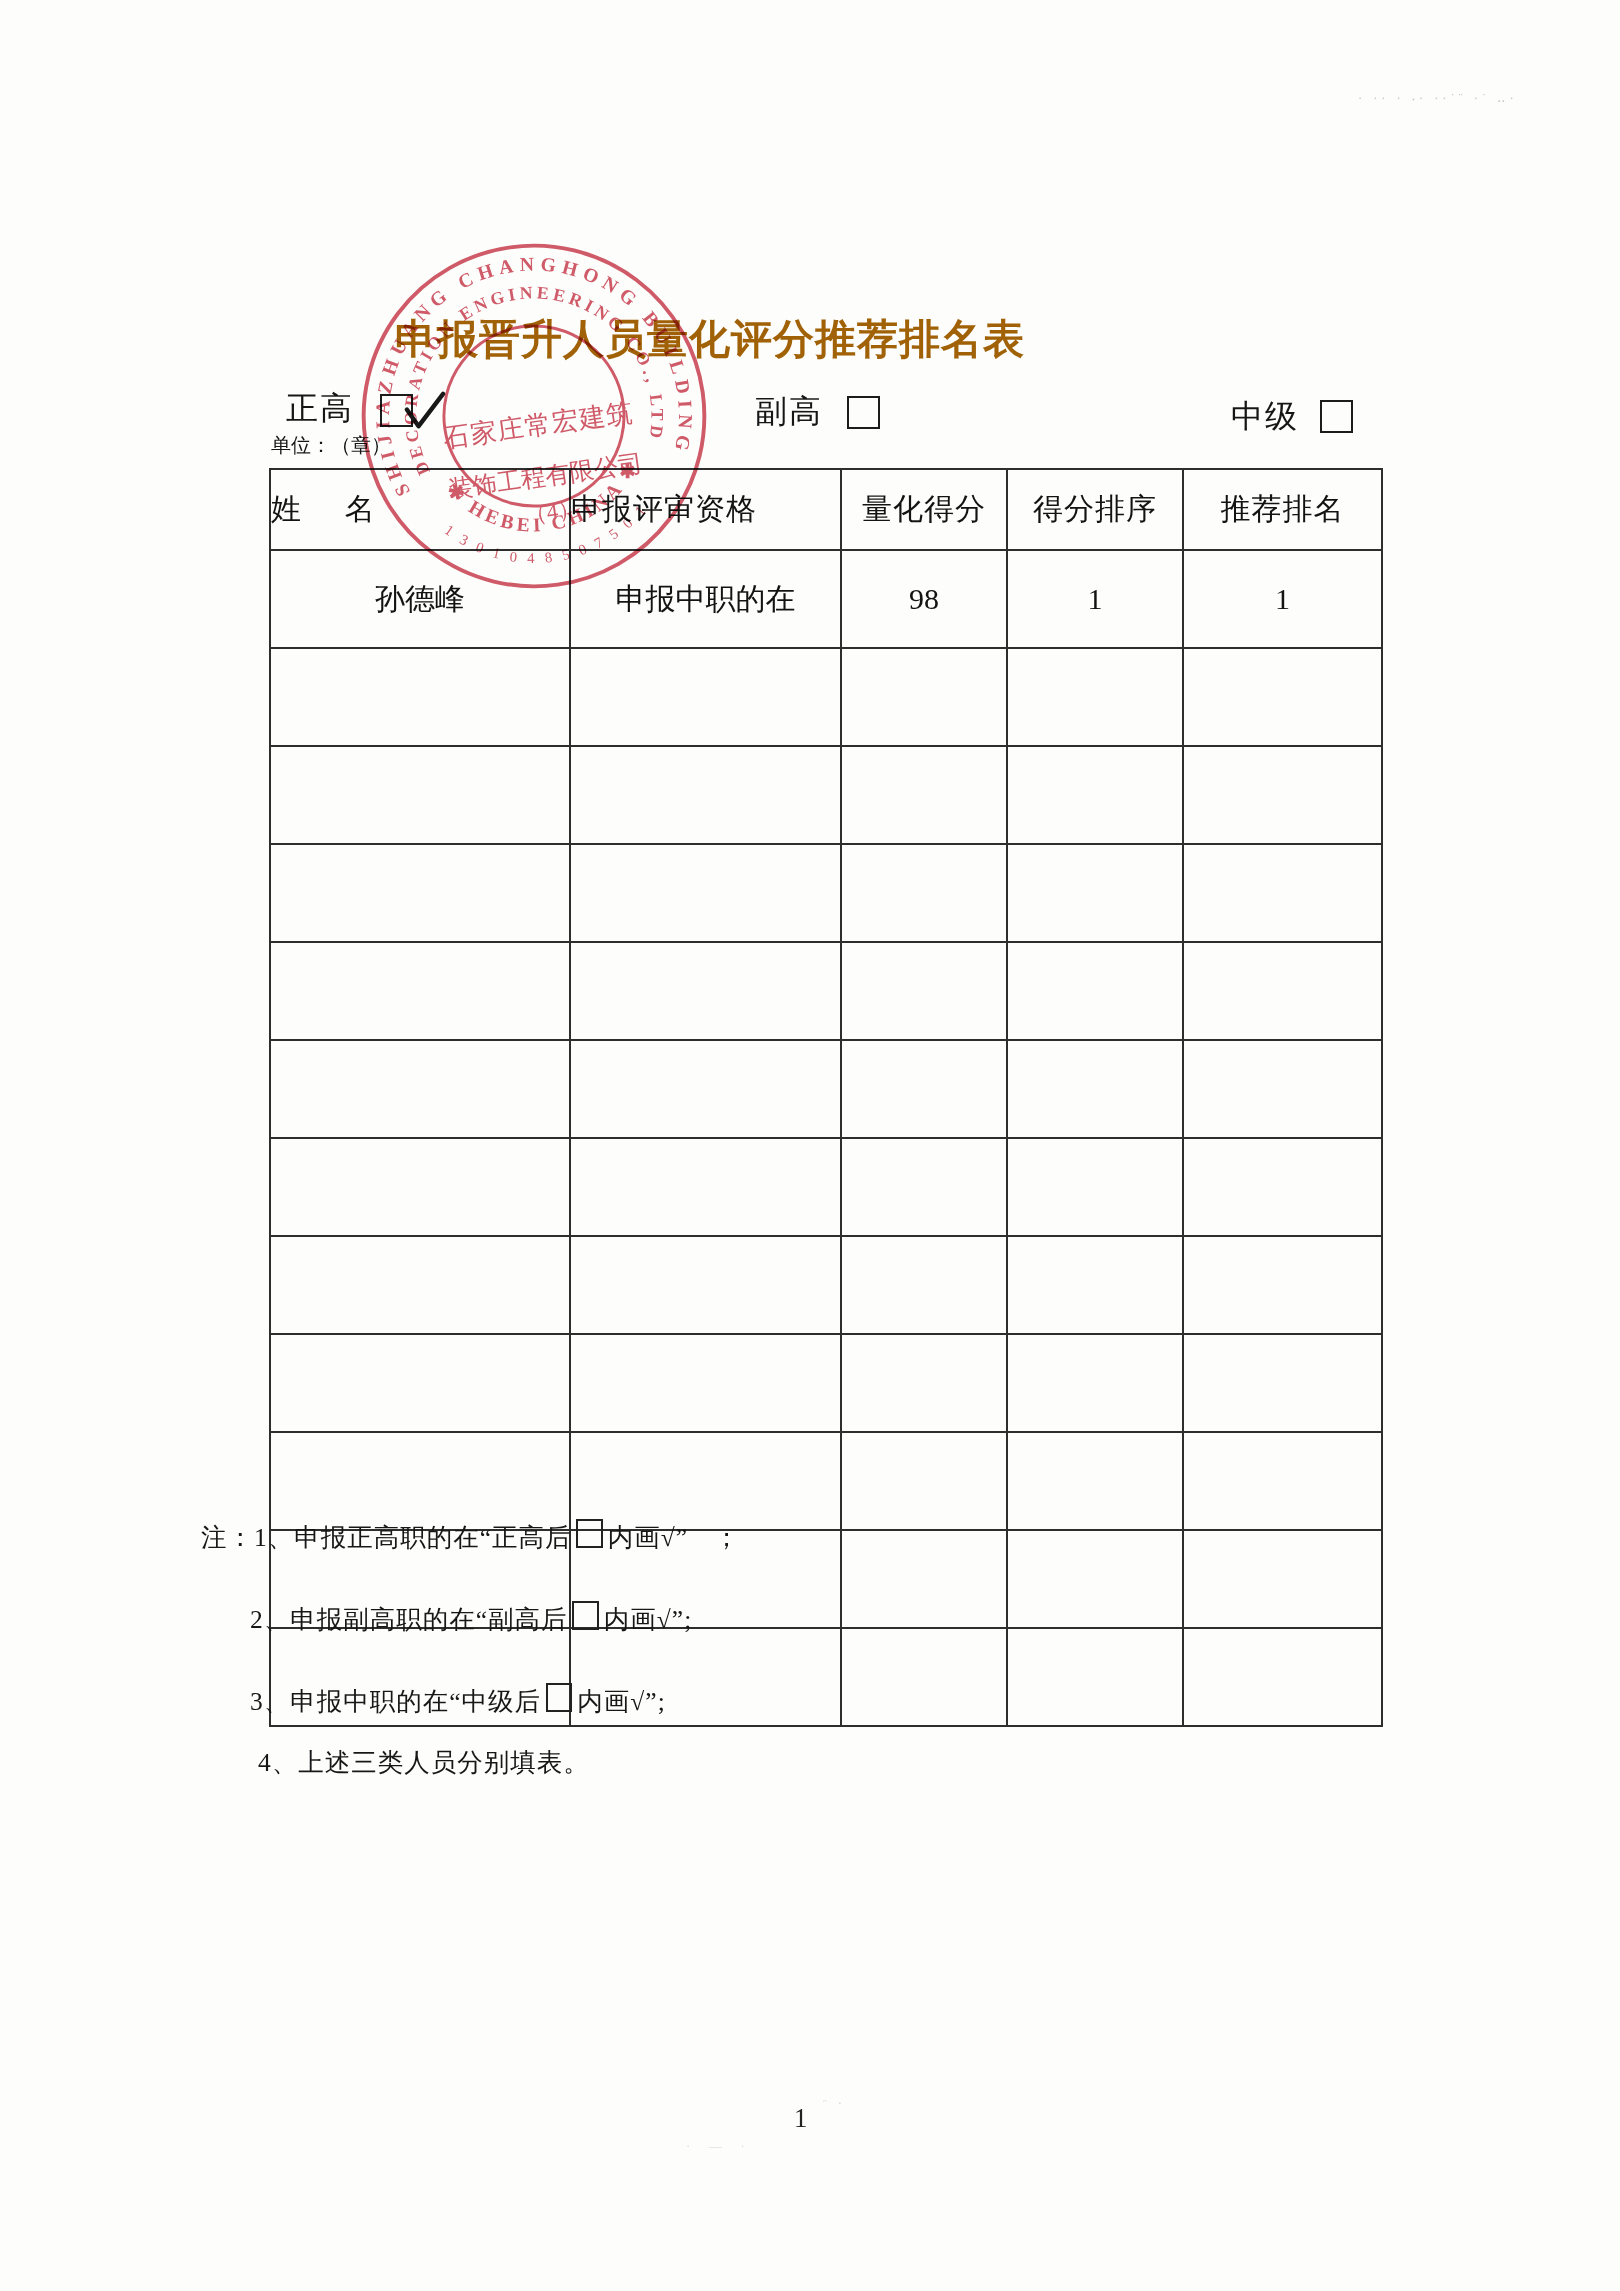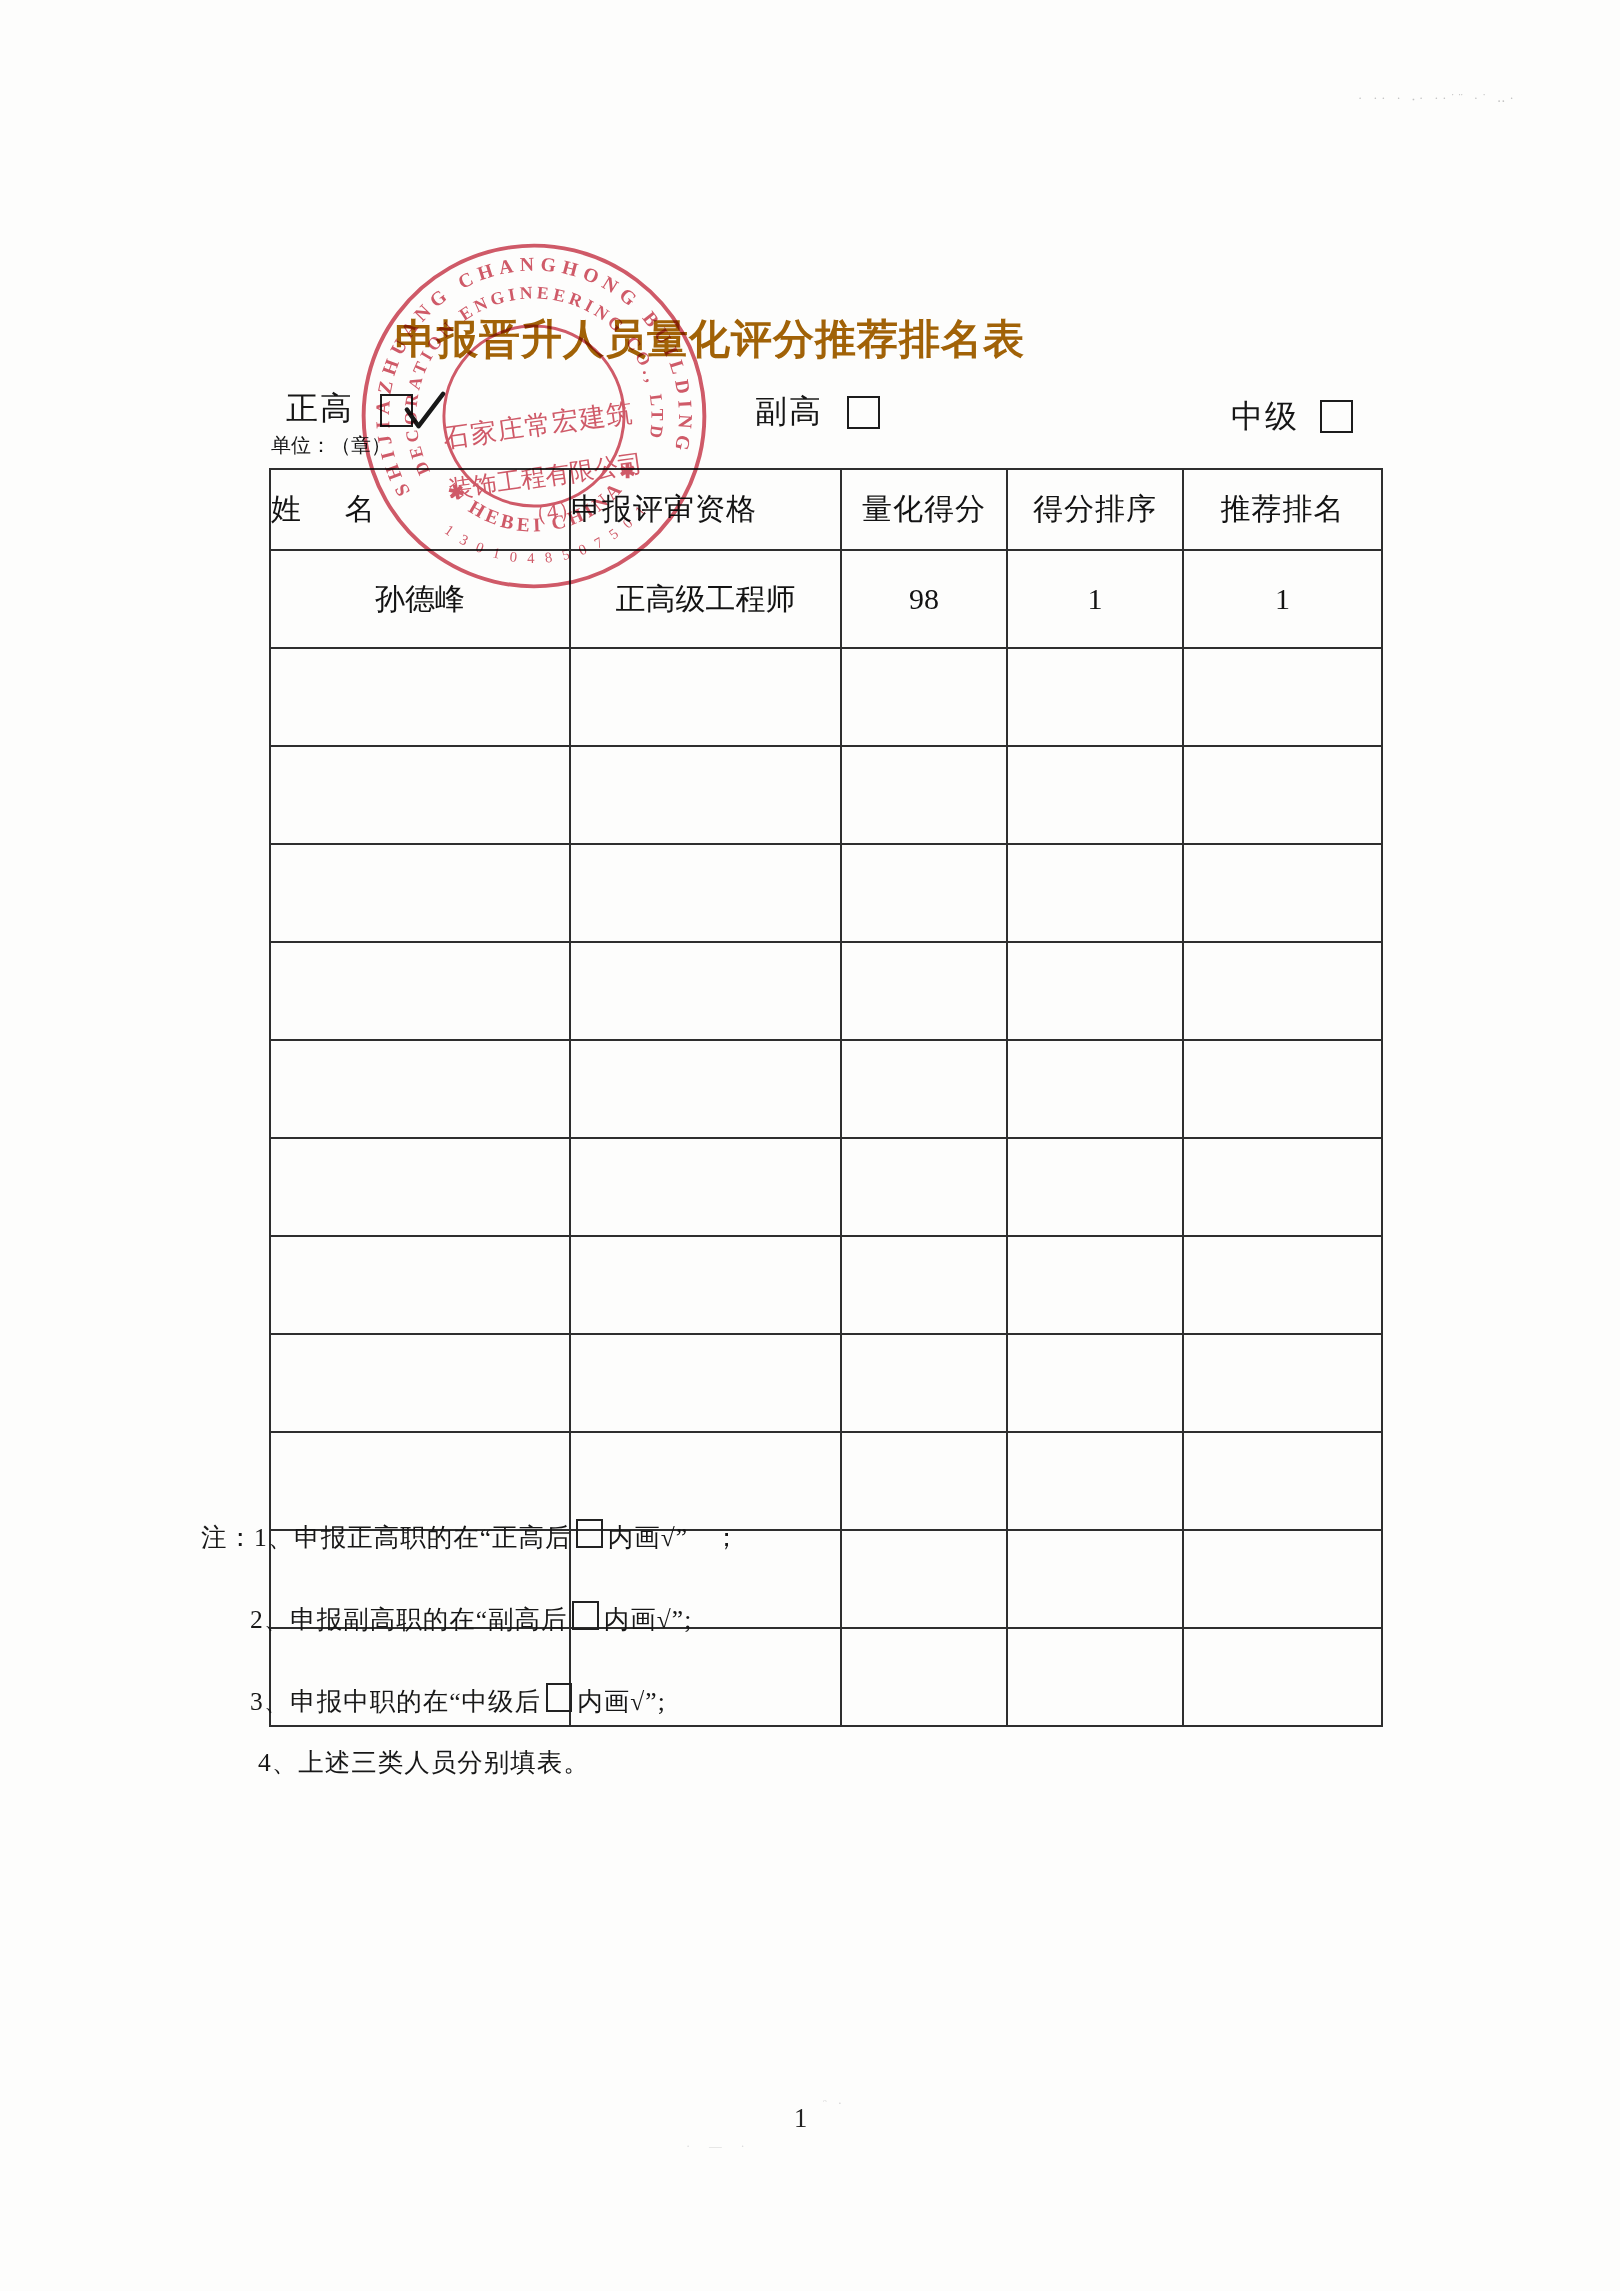--- a/index.html
+++ b/index.html
@@ -92,21 +92,21 @@
         <th class="h-name">姓　名</th>
         <th class="h-qual">申报评审资格</th>
         <th class="h-mid">量化得分</th>
         <th class="h-mid">得分排序</th>
         <th class="h-mid">推荐排名</th>
       </tr>
     </thead>
     <tbody id="table-body">
       <tr>
         <td>孙德峰</td>
-        <td>正高级工程师</td>
+        <td>申报中职的在</td>
         <td>98</td>
         <td>1</td>
         <td>1</td>
       </tr>
     <tr>
           <td></td>
           <td></td>
           <td></td>
           <td></td>
           <td></td>

